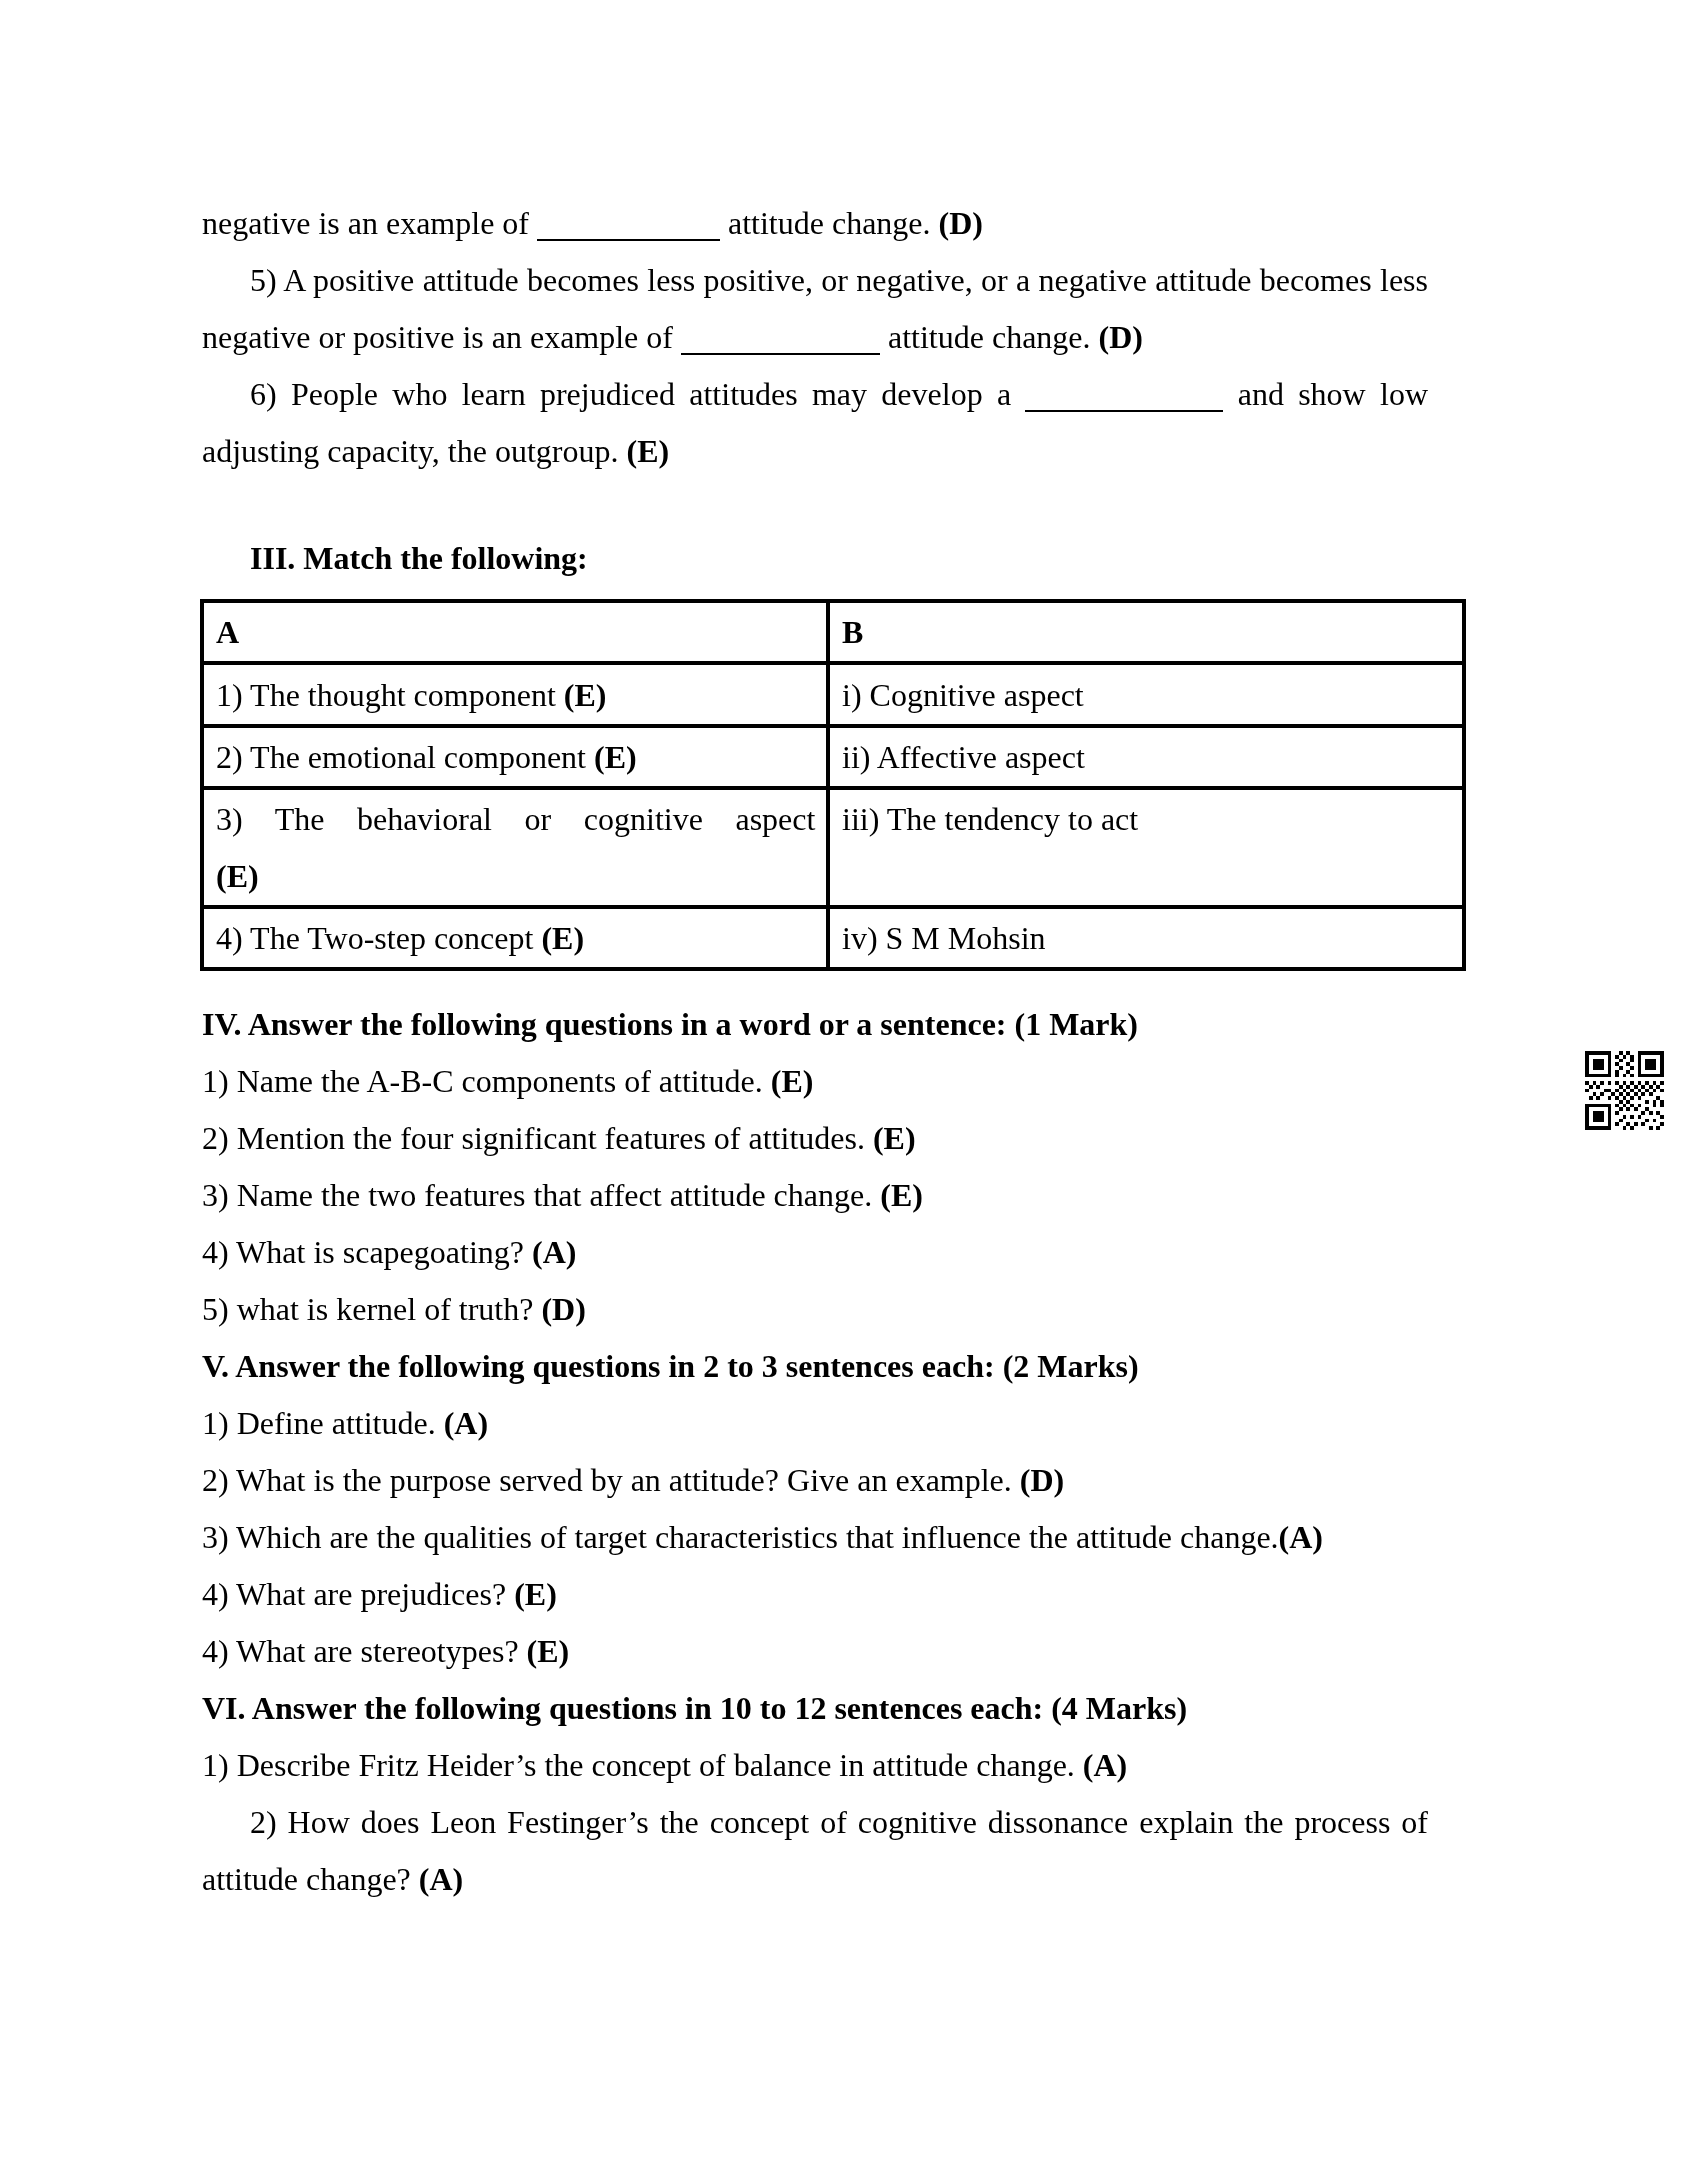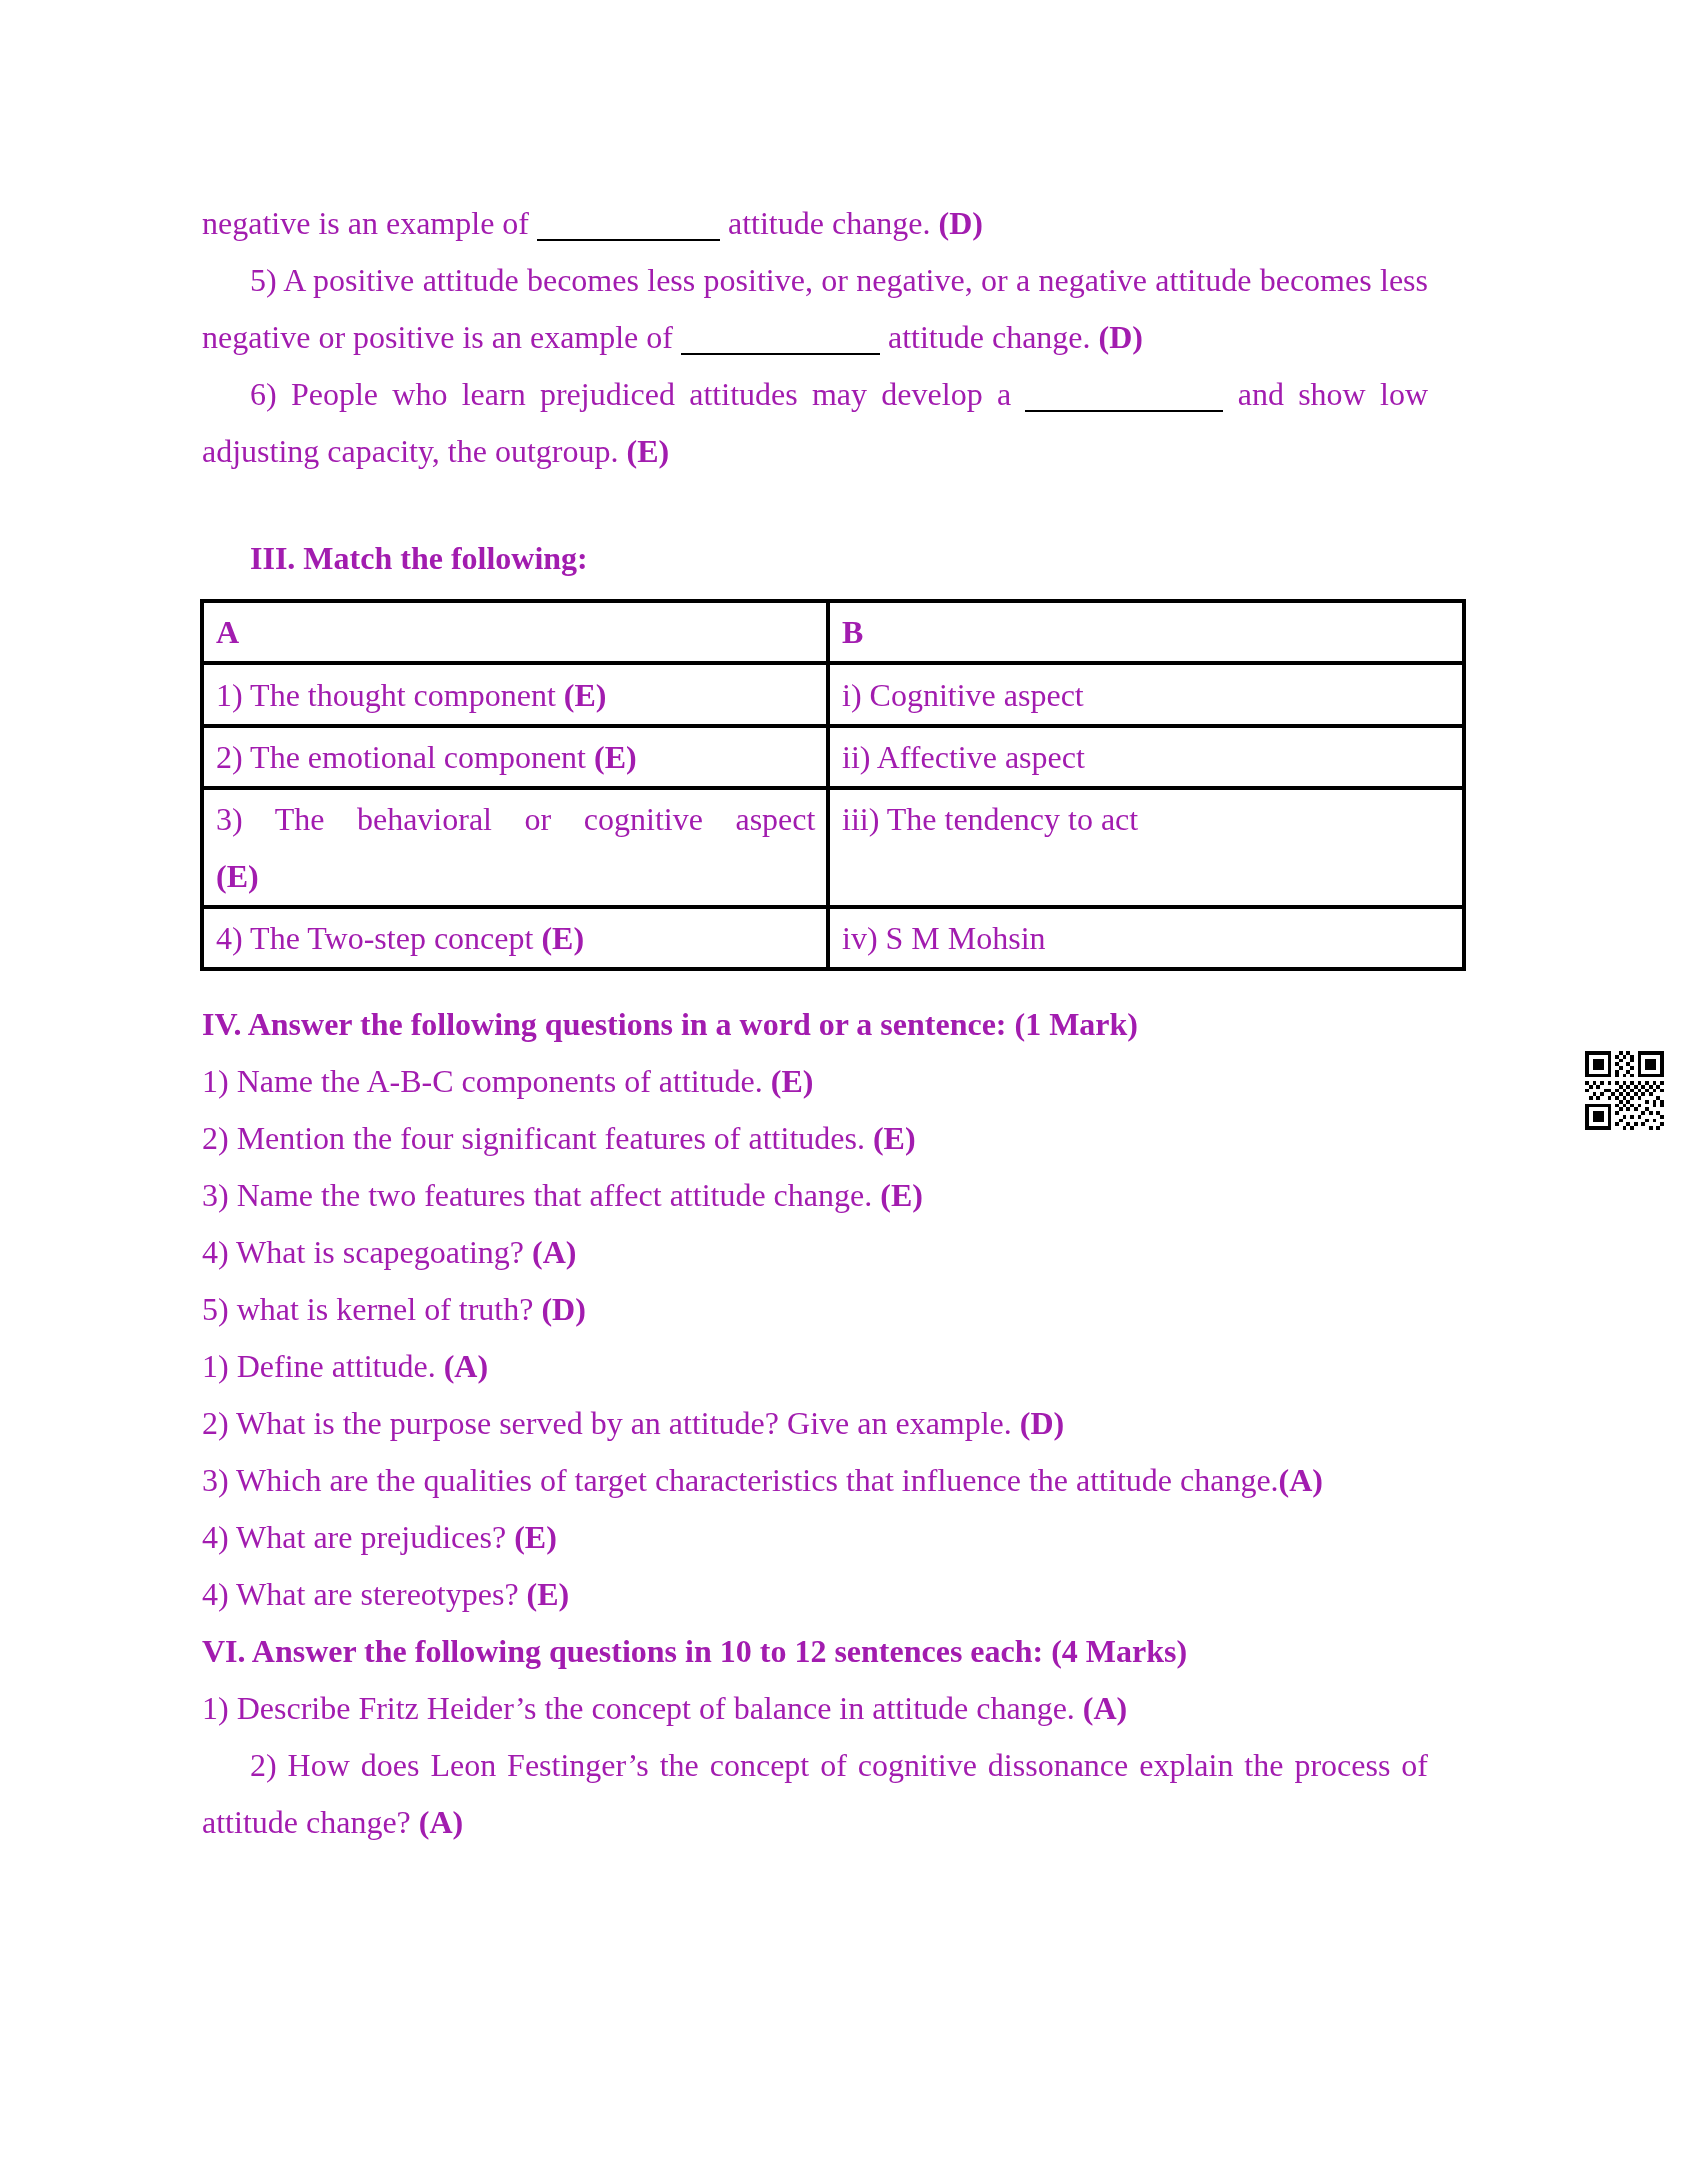--- a/index.html
+++ b/index.html
@@ -1,20 +1,20 @@
 <!DOCTYPE html>
 <html style="font-size:10.6px"><head>
 <meta charset="utf-8">
 <style>
   html,body{margin:0;padding:0;background:#e8e8e8;}
   .page{
     position:relative;
     width:1687px;height:2183px;
     background:#ffffff;
-    color:#a21caf;
+    color:#000000;
     font-family:"Liberation Serif","DejaVu Serif",serif;
     font-size:32px;line-height:57px;
     overflow:hidden;
   }
   .blk{position:absolute;left:202px;width:1226px;}
   .ln{height:57px;white-space:nowrap;}
   .lnw{height:57px;margin-left:48px;}
   .jl{text-align:justify;text-align-last:justify;white-space:normal;}
   .bold{font-weight:bold;}
   b.mk{font-weight:bold;}
@@ -92,20 +92,21 @@
     </table>
 
   <div class="blk" style="top:996px;">
     <div class="ln bold">IV. Answer the following questions in a word or a sentence:  (1 Mark)</div>
     <div class="ln"><span>1) Name the A-B-C components of attitude.</span> <b class="mk">(E)</b></div>
     <div class="ln"><span>2) Mention the four significant features of attitudes.</span> <b class="mk">(E)</b></div>
     <div class="ln"><span>3) Name the two features that affect attitude change.</span> <b class="mk">(E)</b></div>
     <div class="ln"><span>4) What is scapegoating?</span> <b class="mk">(A)</b></div>
     <div class="ln"><span>5) what is kernel of truth?</span> <b class="mk">(D)</b></div>
 
+    <div class="ln bold">V. Answer the following questions in 2 to 3 sentences each: (2 Marks)</div>
     <div class="ln"><span>1) Define attitude.</span> <b class="mk">(A)</b></div>
     <div class="ln"><span>2) What is the purpose served by an attitude? Give an example.</span> <b class="mk">(D)</b></div>
     <div class="ln"><span>3) Which are the qualities of target characteristics that influence the attitude change.</span><b class="mk">(A)</b></div>
     <div class="ln"><span>4) What are prejudices?</span> <b class="mk">(E)</b></div>
     <div class="ln"><span>4) What are stereotypes?</span> <b class="mk">(E)</b></div>
 
     <div class="ln bold">VI. Answer the following questions in 10 to 12 sentences each: (4 Marks)</div>
     <div class="ln"><span>1) Describe Fritz Heider’s the concept of balance in attitude change.</span> <b class="mk">(A)</b></div>
     <div class="lnw jl"><span>2) How does Leon Festinger’s the concept of cognitive dissonance explain the process of</span></div>
     <div class="ln"><span>attitude change?</span> <b class="mk">(A)</b></div>

